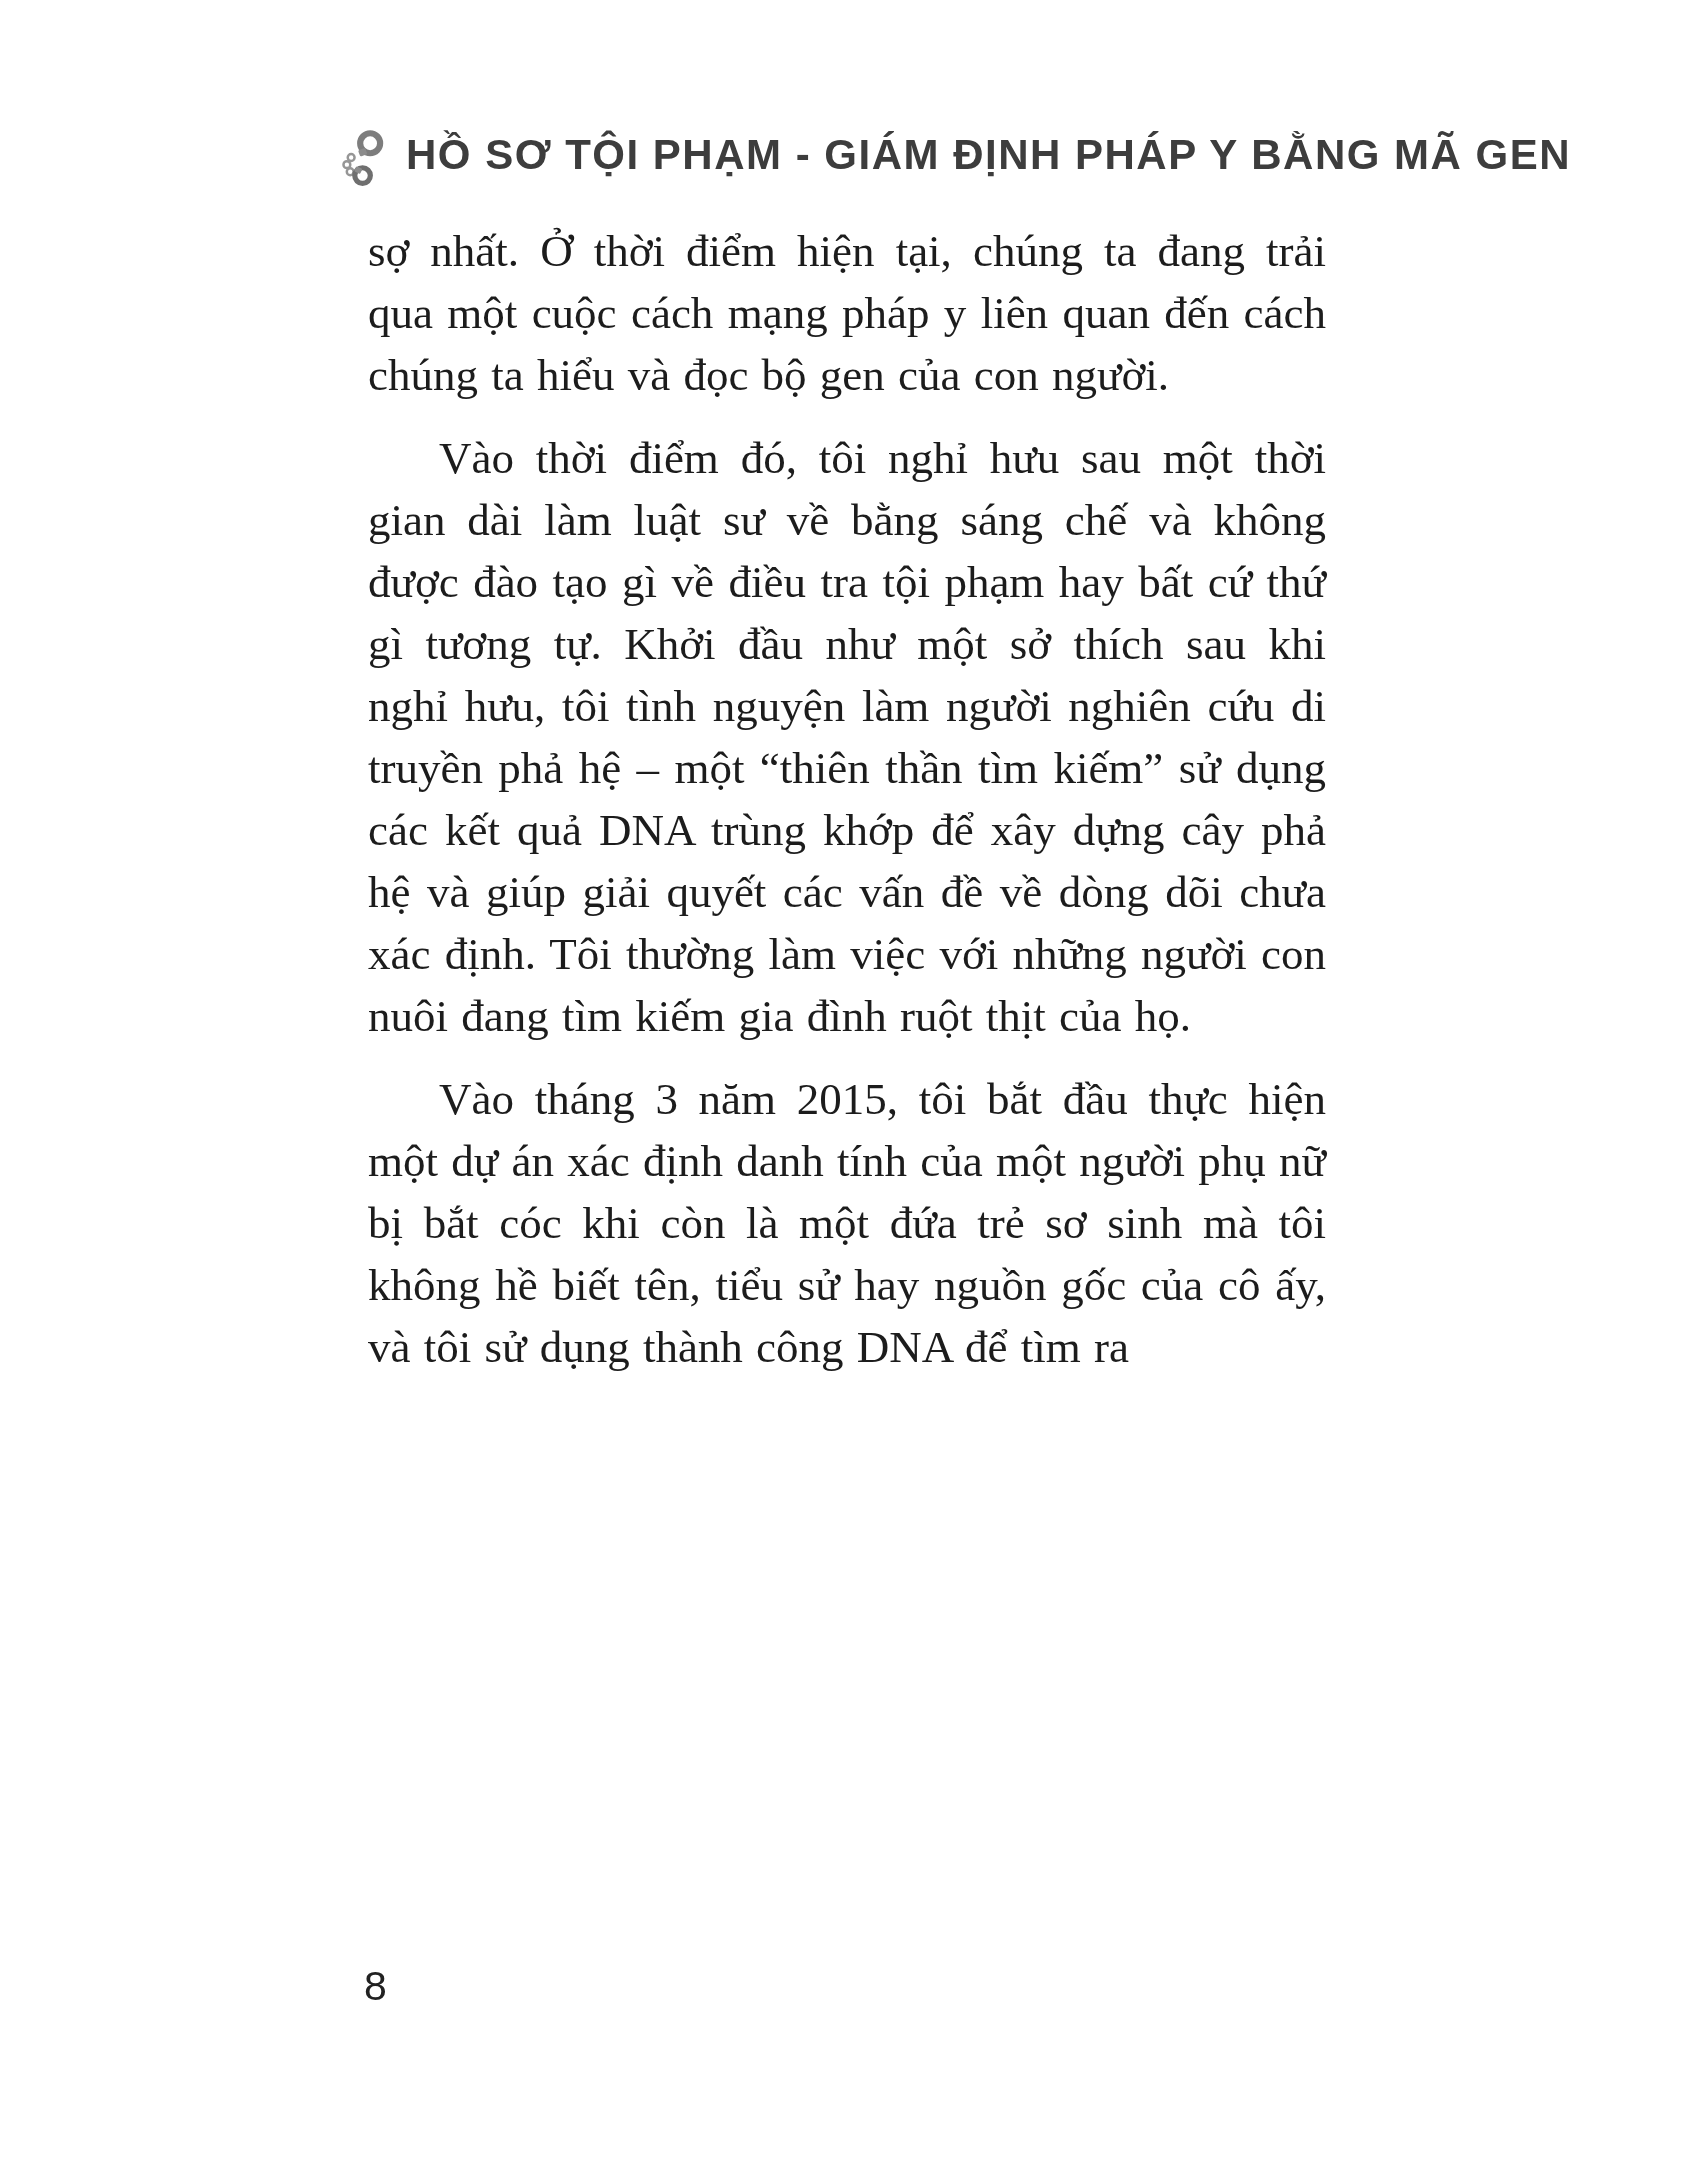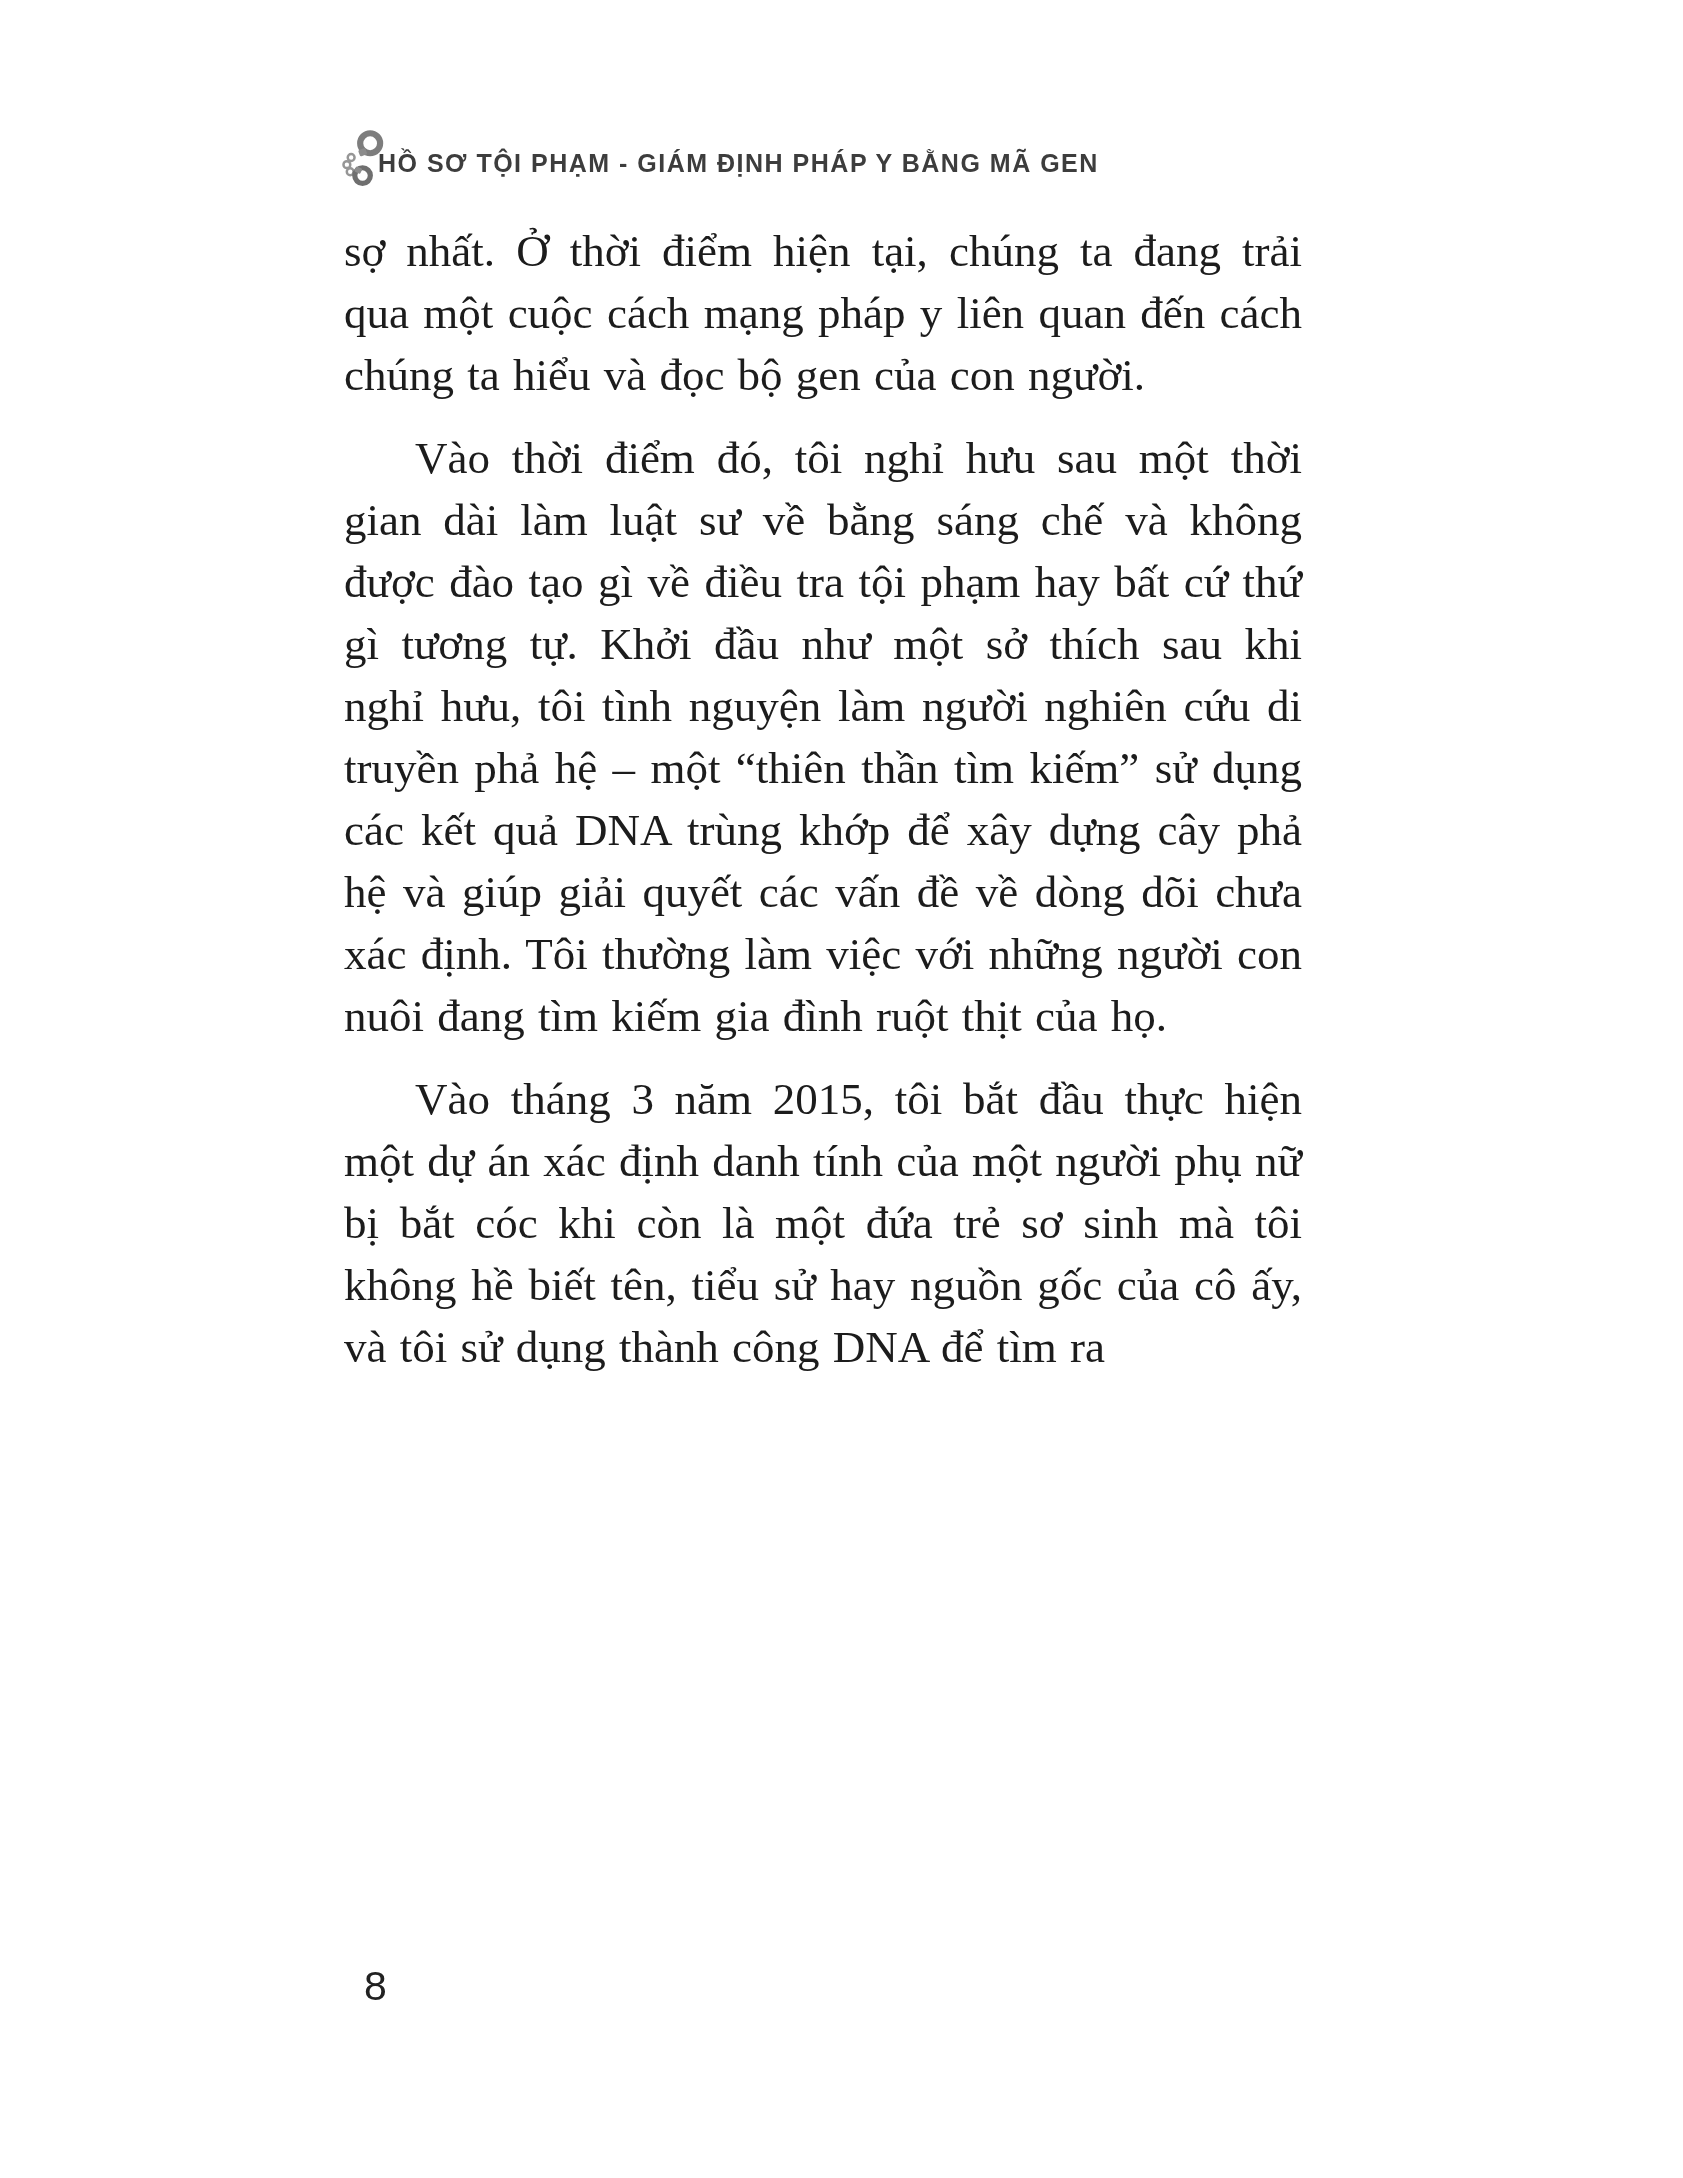--- a/index.html
+++ b/index.html
@@ -21,31 +21,32 @@
   }
   .header-icon {
     width: 57px;
     height: 57px;
     margin-right: -14px;
     margin-bottom: -6px;
     flex: 0 0 auto;
   }
   .header-title {
     font-family: "Liberation Sans", sans-serif;
-    font-size: 25px;
+    font-size: 42px;
     font-weight: 600;
     letter-spacing: 1.5px;
     color: #3d3d3d;
     white-space: nowrap;
     line-height: 1;
     padding-bottom: 4px;
+    margin-left: 28px;
   }
   .body-text {
     position: absolute;
-    left: 344px;
+    left: 368px;
     top: 220px;
     width: 958px;
     font-family: Liberation Serif, serif;
   }
   .body-text p {
     margin: 0 0 21px 0;
     font-size: 45px;
     line-height: 62px;
     text-align: justify;
     text-indent: 71px;

